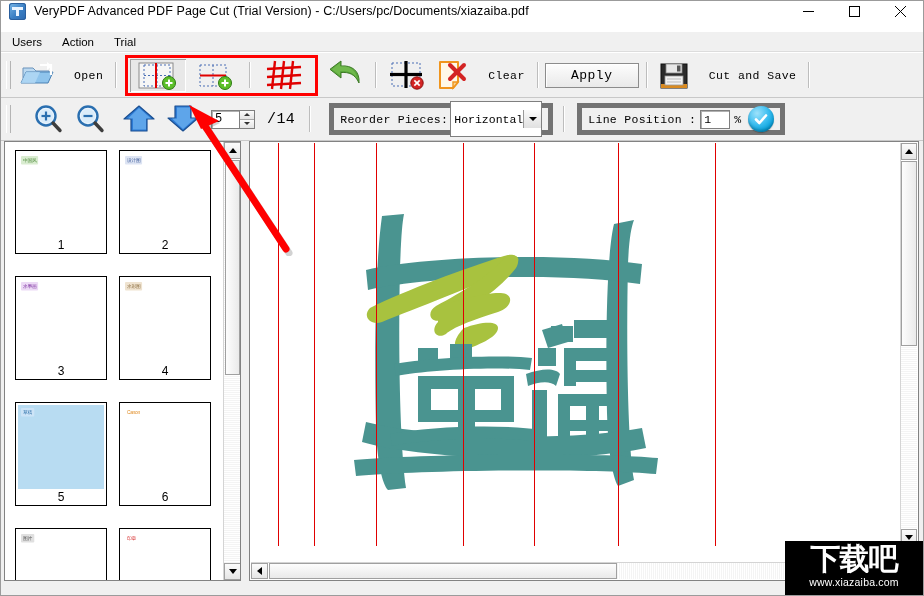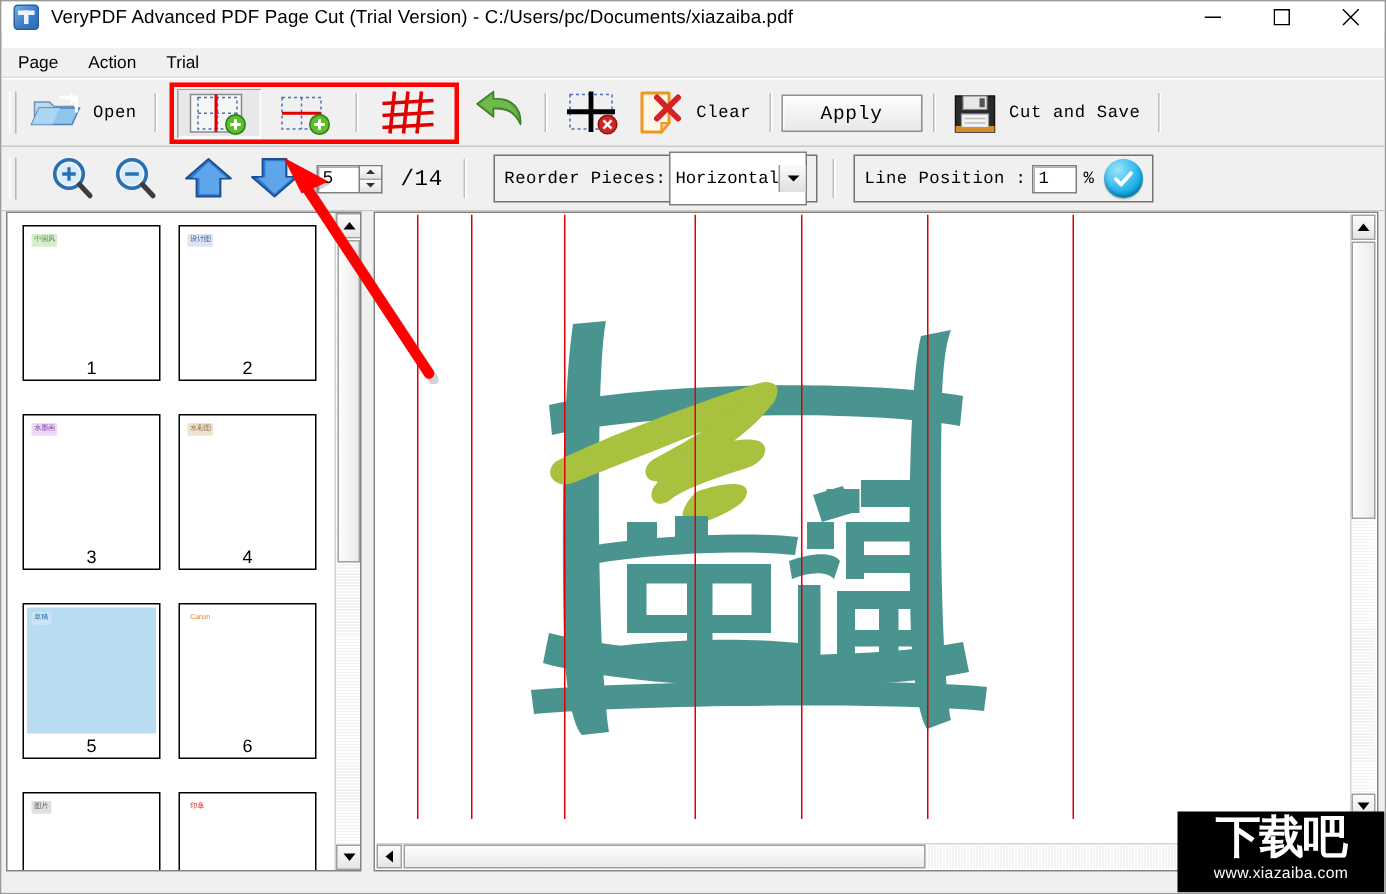--- a/index.html
+++ b/index.html
@@ -75,21 +75,21 @@
     width:3px;height:28px;margin:0 4px 0 5px;
     border-left:1px solid #fff;border-right:1px solid #b4b4b4;
     flex:0 0 auto;
   }
   .tb-sep{
     width:1px;height:26px;background:#bdbdbd;
     margin:0 7px;flex:0 0 auto;
     box-shadow:1px 0 0 #ffffff;
   }
   .tb-btn{
-    display:flex;align-items:center;gap:8px;
+    display:flex;align-items:center;gap:20px;
     padding:2px 5px;height:34px;box-sizing:border-box;
     cursor:default;flex:0 0 auto;
   }
   .tb-label{
     font-family:"Liberation Mono", monospace;
     font-size:11.5px;color:#000;white-space:nowrap;letter-spacing:.4px;
   }
   .icon{flex:0 0 auto;display:block;}
 
   
@@ -142,21 +142,21 @@
   .spin-arrows i{display:block;width:0;height:0;}
   .spin-up i{border-left:3px solid transparent;border-right:3px solid transparent;border-bottom:3px solid #333;}
   .spin-dn i{border-left:3px solid transparent;border-right:3px solid transparent;border-top:3px solid #333;}
   .page-total{
     font-family:"Liberation Mono", monospace;font-size:15px;color:#000;
     margin-left:12px;letter-spacing:.4px;
   }
 
   
   .group-box{
-    border:1px solid #737373;
+    border:5px solid #737373;
     height:32px;display:flex;align-items:center;
     padding:0 6px;box-sizing:border-box;flex:0 0 auto;
     background:#f0f0f0;
   }
   .group-label{
     font-family:"Liberation Mono", monospace;font-size:11.5px;color:#000;
     letter-spacing:.3px;white-space:nowrap;
   }
   .combo{
     height:36px;min-width:92px;background:#fff;border:1px solid #7f7f7f;
@@ -351,21 +351,21 @@
       <div class="wc close">
         <svg width="11" height="11" viewBox="0 0 11 11">
             <line x1="0" y1="0" x2="11" y2="11" stroke="#000" stroke-width="1"></line>
             <line x1="11" y1="0" x2="0" y2="11" stroke="#000" stroke-width="1"></line>
           </svg>
       </div>
     </div>
   </div>
 
   <div class="menubar">
-    <div class="menuitem">Page</div>
+    <div class="menuitem">Users</div>
     <div class="menuitem">Action</div>
     <div class="menuitem">Trial</div>
   </div>
 
   <div class="toolbar" id="toolbar1">
     <div class="tb-grip"></div>
 
     <div class="tb-btn">
       <svg class="icon" width="34" height="28" viewBox="0 0 34 28">
         <path d="M3 17 L3 7 L13 7 L16 10 L29 10 L29 17 Z" fill="#bcd9f0" stroke="#6a93bb" stroke-width="1"></path>

